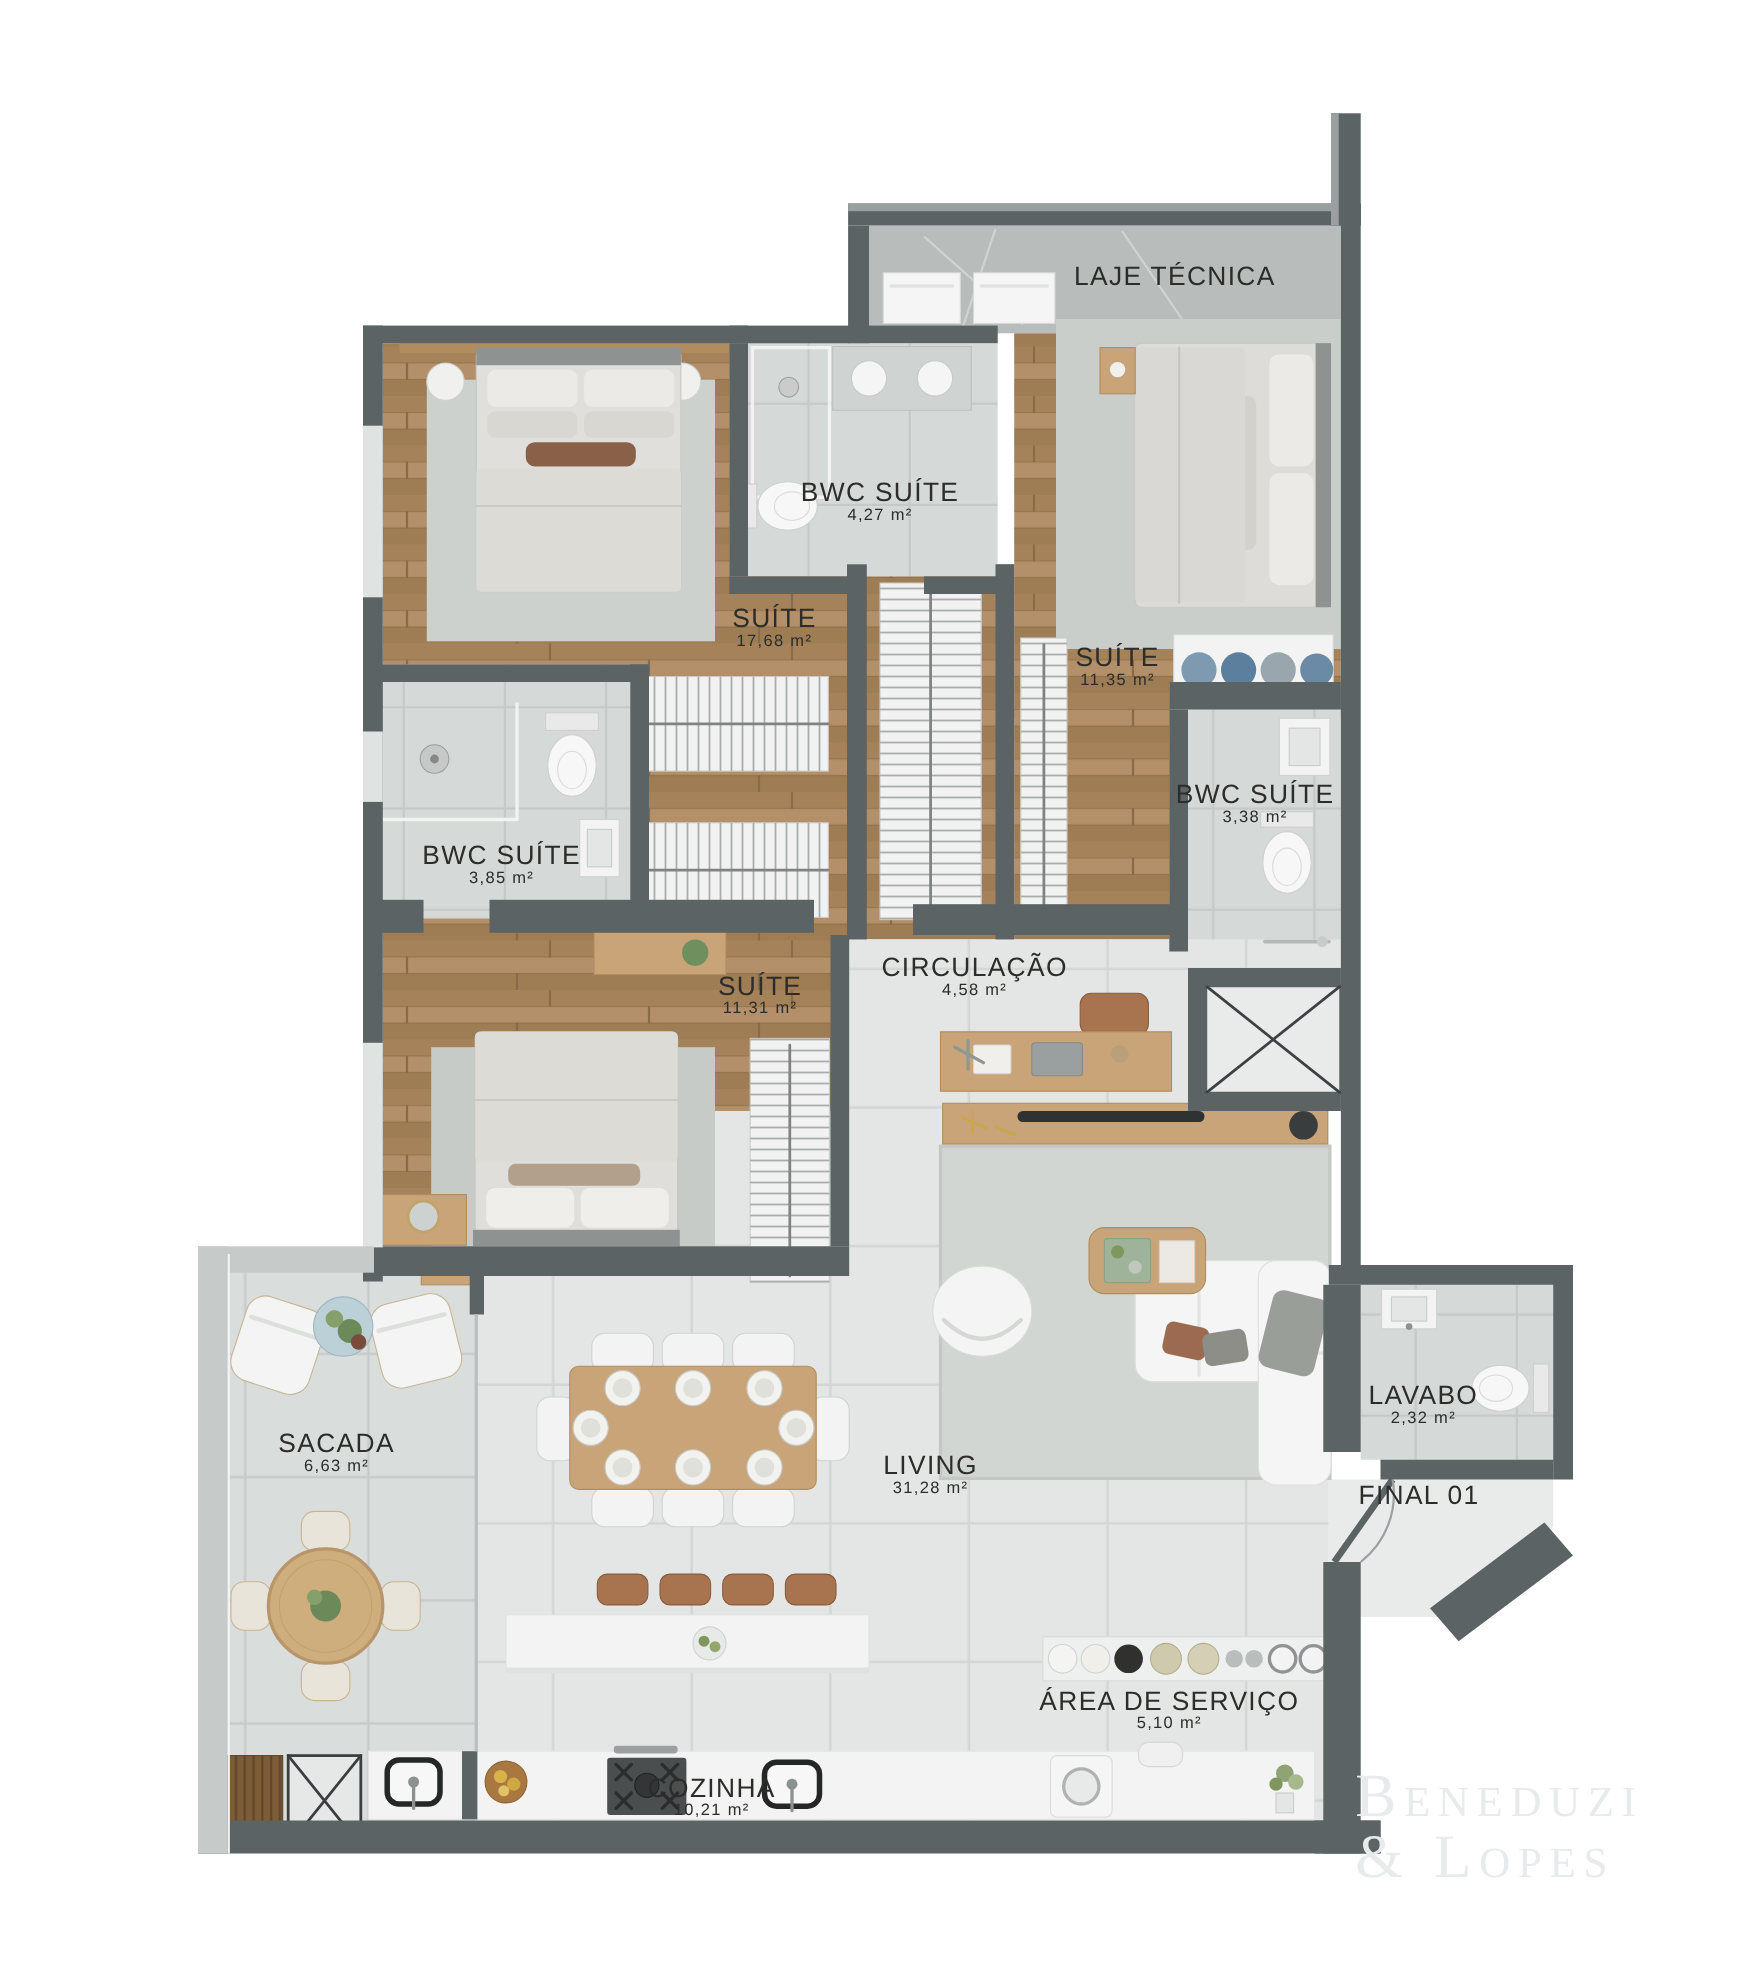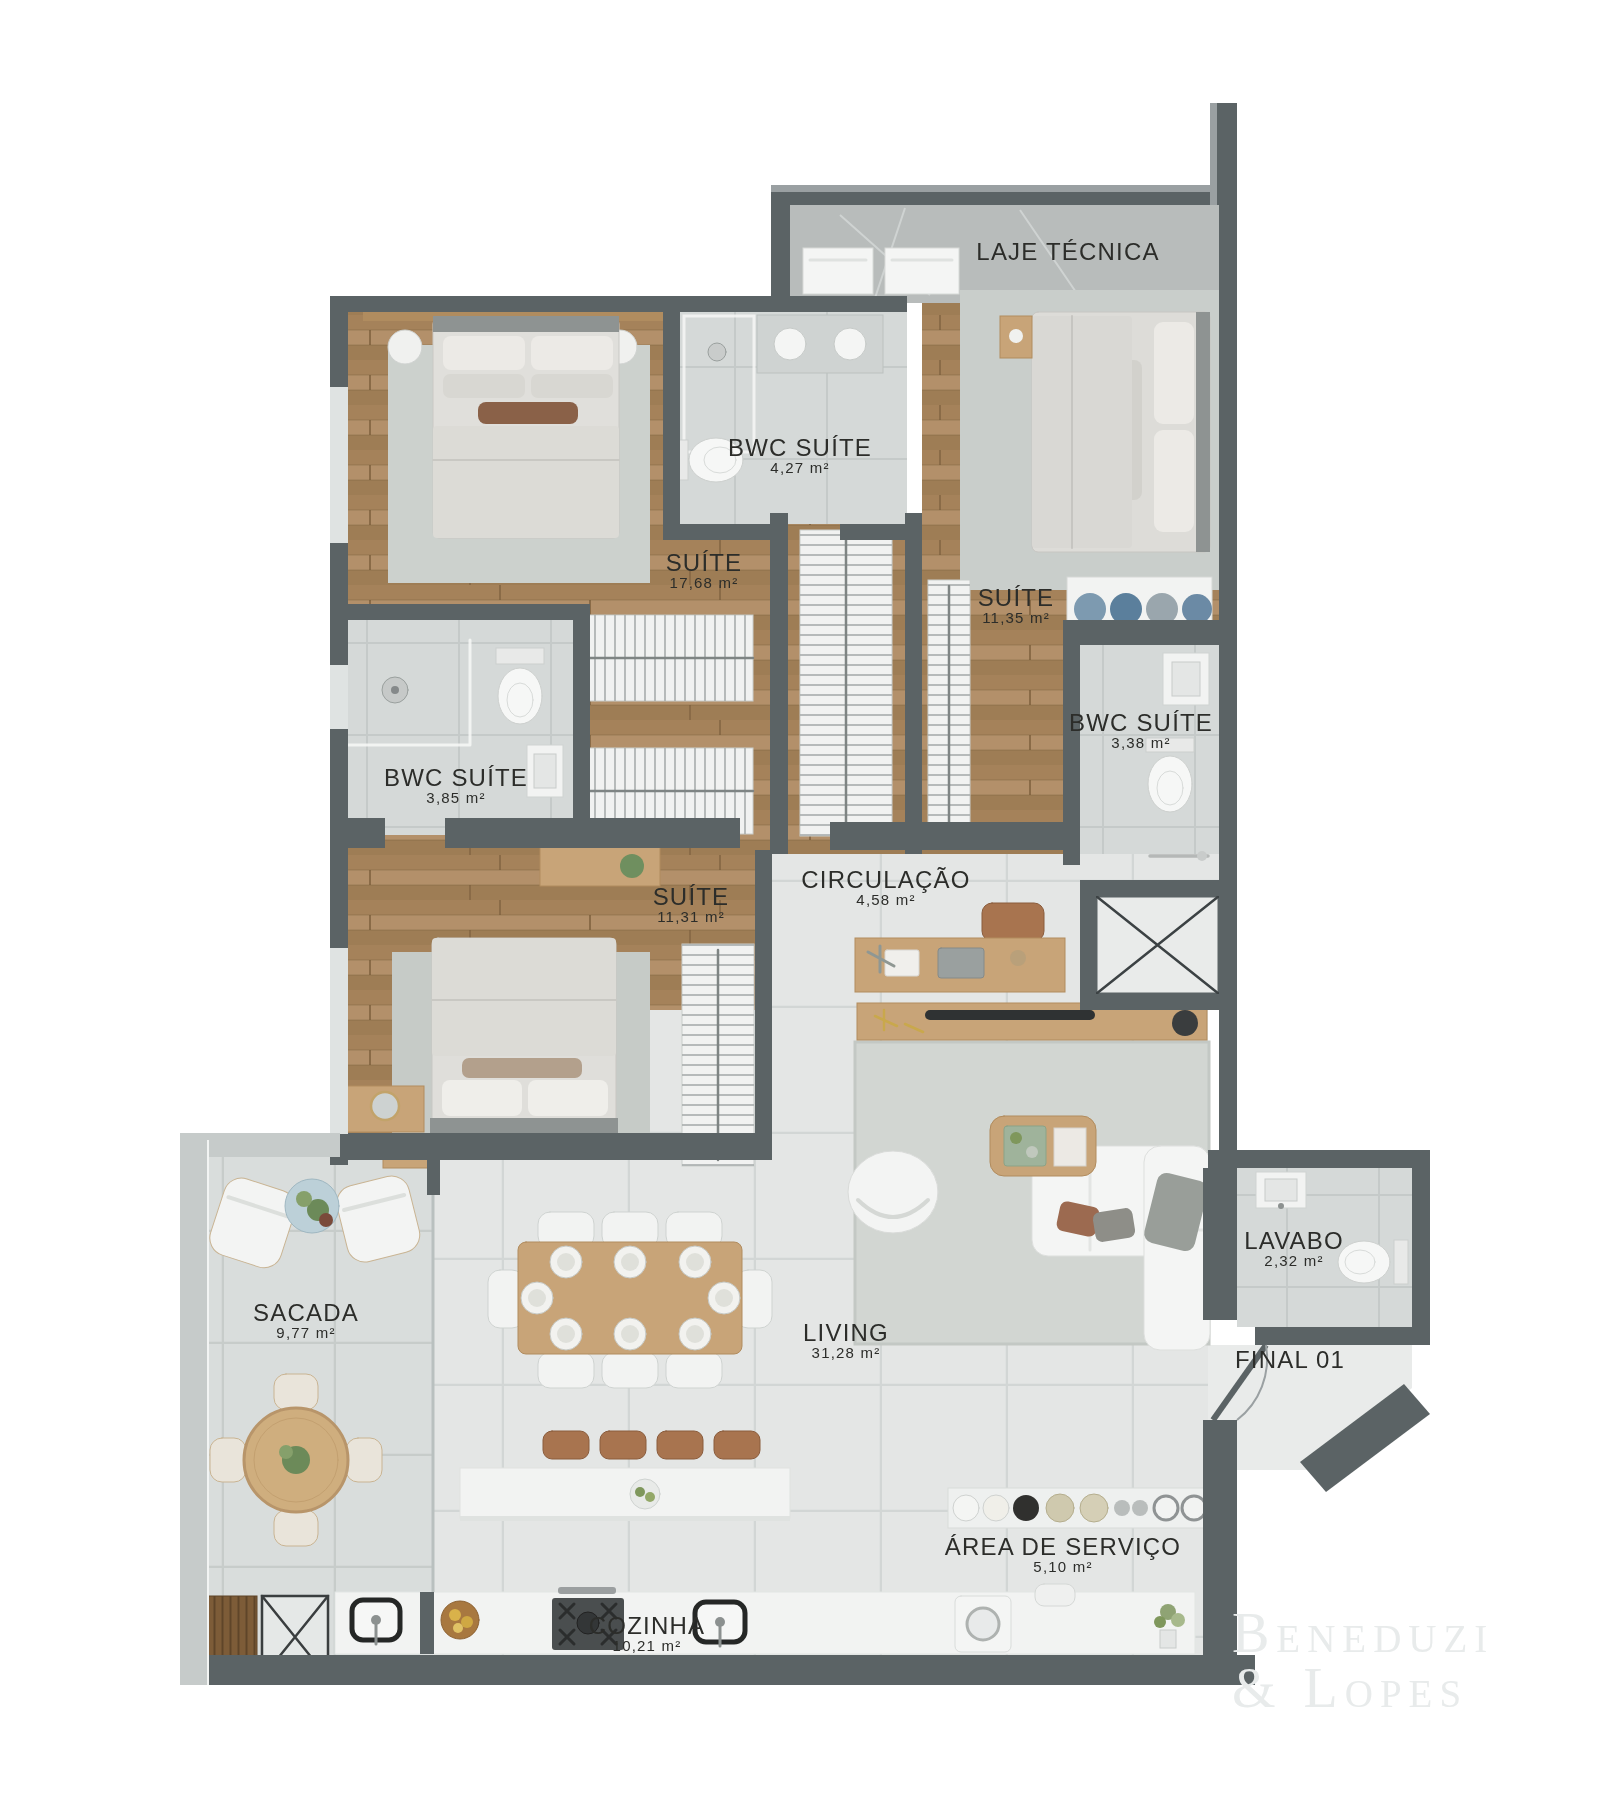--- a/index.html
+++ b/index.html
@@ -444,27 +444,27 @@
   <span class="ra">3,85 m²</span>
 </div>
 <div class="lbl" style="left:691px;top:905px">
   <span class="rn">SUÍTE</span>
   <span class="ra">11,31 m²</span>
 </div>
 <div class="lbl" style="left:886px;top:888px">
   <span class="rn">CIRCULAÇÃO</span>
   <span class="ra">4,58 m²</span>
 </div>
-<div class="lbl" style="left:1294px;top:1249px">
+<div class="lbl" style="left:1294px;top:1277px">
   <span class="rn">LAVABO</span>
   <span class="ra">2,32 m²</span>
 </div>
 <div class="lbl" style="left:306px;top:1321px">
   <span class="rn">SACADA</span>
-  <span class="ra">9,77 m²</span>
+  <span class="ra">6,63 m²</span>
 </div>
 <div class="lbl" style="left:846px;top:1341px">
   <span class="rn">LIVING</span>
   <span class="ra">31,28 m²</span>
 </div>
 <div class="lbl" style="left:647px;top:1634px">
   <span class="rn">COZINHA</span>
   <span class="ra">10,21 m²</span>
 </div>
 <div class="lbl" style="left:1063px;top:1555px">

